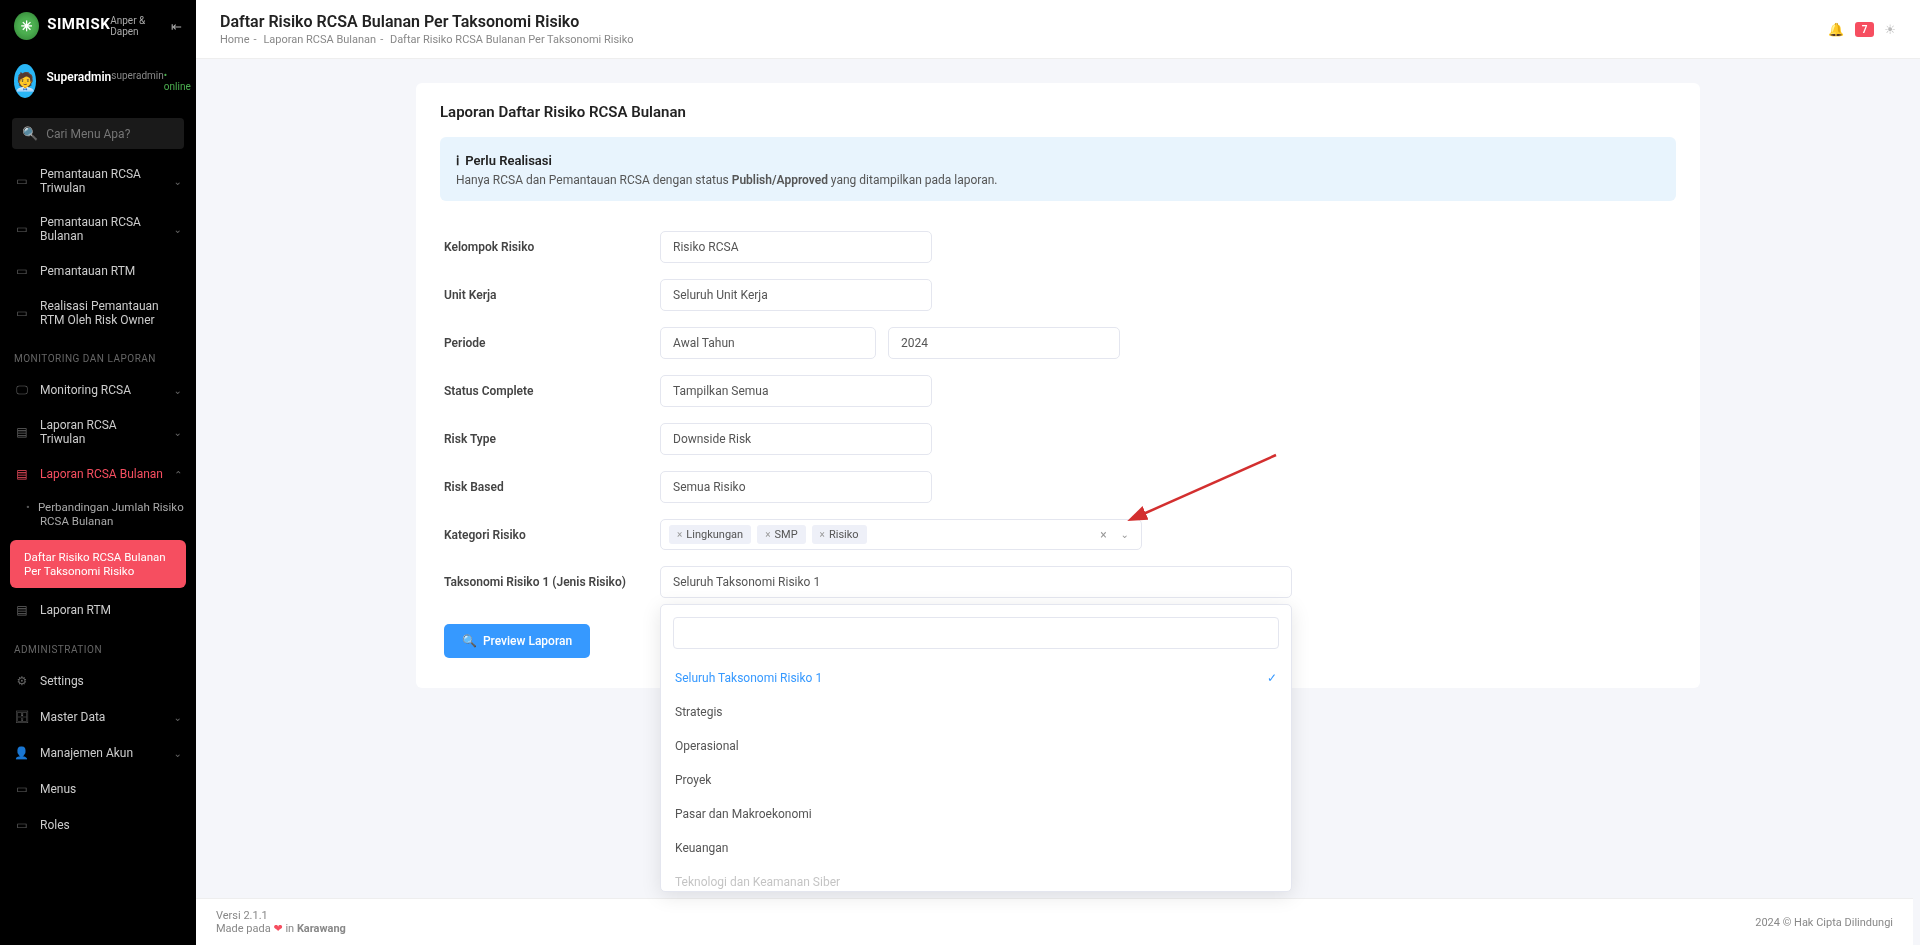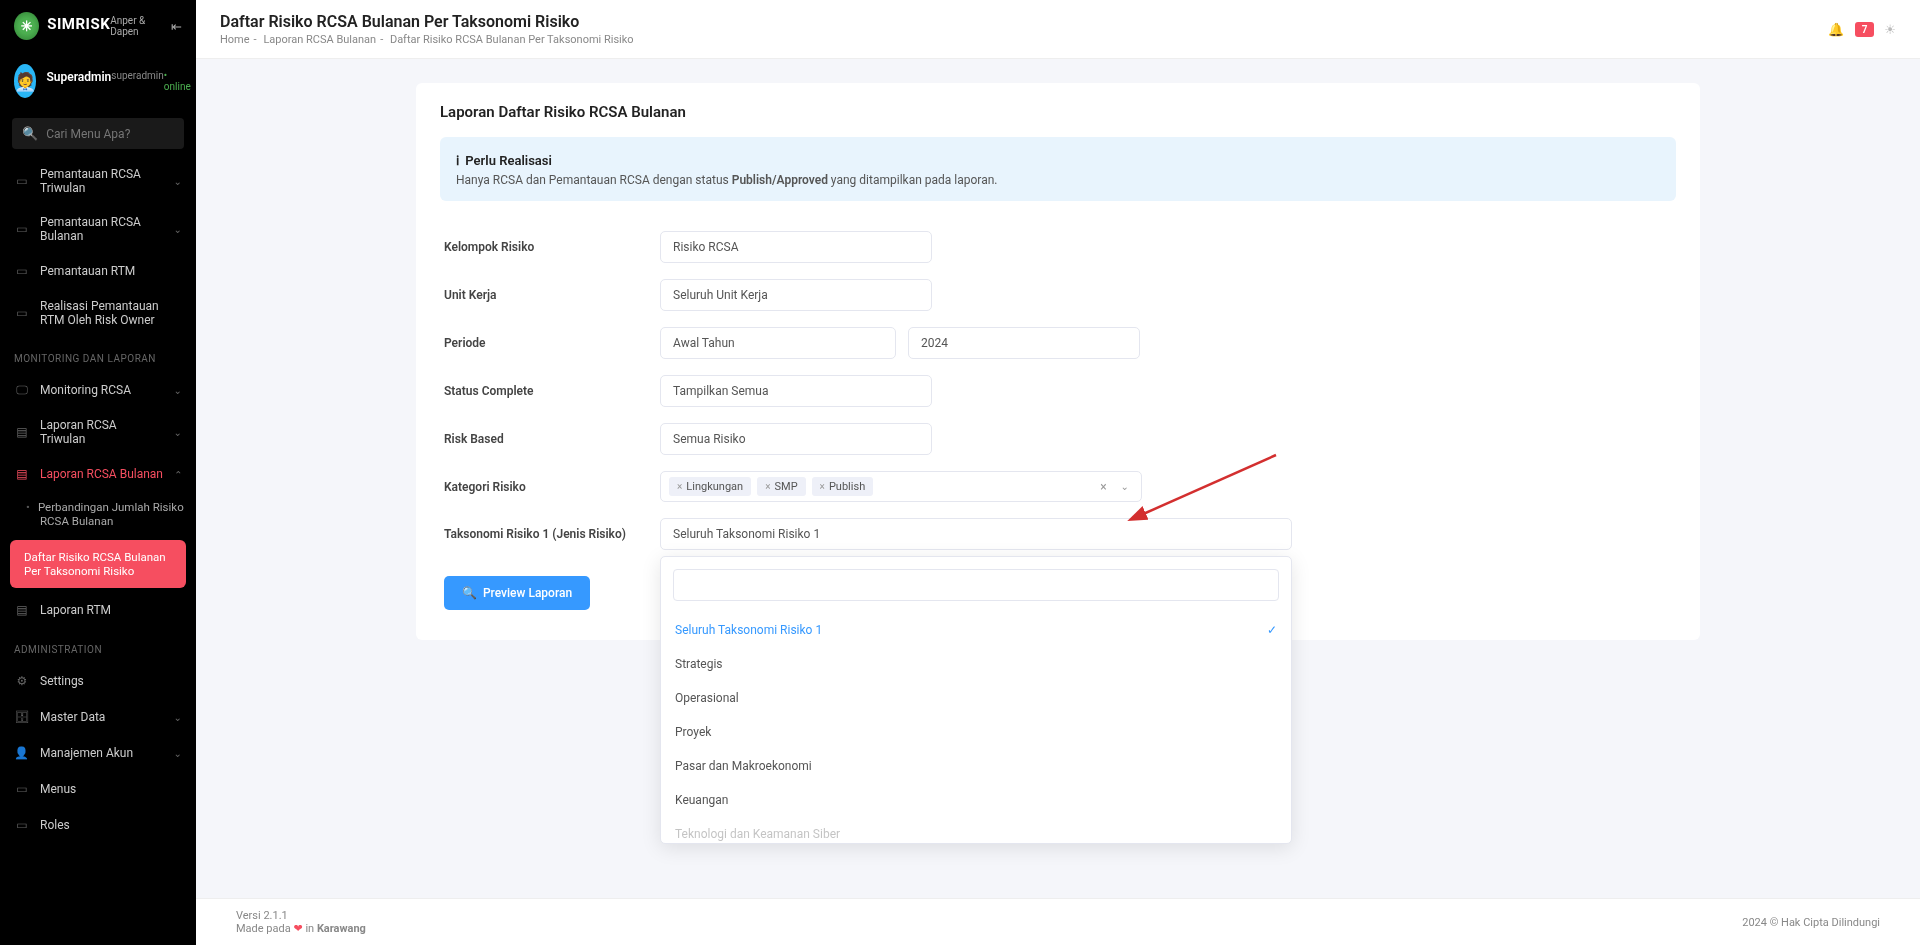--- a/index.html
+++ b/index.html
@@ -45,38 +45,38 @@
 .card-title{font-weight:600;font-size:15px;color:#222;margin-bottom:16px}
 .info-box{background:#e8f4fd;border-radius:6px;padding:14px 16px;margin-bottom:20px}
 .info-title{font-weight:600;font-size:13px;color:#222;display:flex;align-items:center;gap:6px;margin-bottom:4px}
 .info-text{font-size:12px;color:#555}
 .info-text b{font-weight:600}
 .form-row{display:flex;align-items:center;margin-bottom:16px}
 .form-label{width:216px;font-size:12px;font-weight:600;color:#444;flex-shrink:0}
 .form-field{flex:1;max-width:272px}
 .select-box{border:1px solid #e4e6ef;border-radius:5px;padding:8px 12px;font-size:12px;color:#555;background:#fff;cursor:pointer;width:100%}
 .select-row{display:flex;gap:12px}
-.select-row .select-box:first-child{width:236px}
+.select-row .select-box:first-child{width:216px}
 .select-row .select-box:last-child{width:232px}
 .multi-select{border:1px solid #e4e6ef;border-radius:5px;padding:5px 8px;display:flex;align-items:center;gap:6px;flex-wrap:wrap;width:482px;position:relative}
 .tag{background:#eef0f8;border-radius:3px;padding:3px 8px;font-size:11px;color:#555;display:inline-flex;align-items:center;gap:4px}
 .tag .x{color:#999;cursor:pointer;font-size:10px}
 .multi-clear{margin-left:auto;color:#999;cursor:pointer;font-size:12px;padding:0 4px}
 .multi-chev{color:#999;font-size:10px;padding:0 4px}
 .taxo-select{border:1px solid #e4e6ef;border-radius:5px;padding:8px 12px;font-size:12px;color:#555;width:632px;cursor:pointer}
 .btn-primary{background:#3699ff;color:#fff;border:none;border-radius:5px;padding:10px 18px;font-size:12px;font-weight:500;cursor:pointer;display:inline-flex;align-items:center;gap:6px;margin-top:10px}
 .dropdown{position:absolute;background:#fff;border:1px solid #e4e6ef;border-radius:5px;box-shadow:0 4px 20px rgba(0,0,0,.1);width:632px;z-index:100}
 .dropdown-search{padding:12px}
 .dropdown-search input{width:100%;border:1px solid #e4e6ef;border-radius:4px;padding:8px 10px;font-size:12px;outline:none}
 .dropdown-list{max-height:230px;overflow-y:auto}
 .dropdown-item{padding:10px 14px;font-size:12px;color:#555;cursor:pointer;display:flex;align-items:center}
 .dropdown-item.selected{color:#3699ff}
 .dropdown-item .check{margin-left:auto;color:#3699ff}
 .arrow-annotation{position:absolute;pointer-events:none}
-.footer{position:absolute;bottom:0;left:196px;right:0;background:#fff;padding:10px 40px;display:flex;align-items:center;font-size:11px;color:#888;border-top:1px solid #eee}
+.footer{position:absolute;bottom:0;left:196px;right:7px;background:#fff;padding:10px 20px;display:flex;align-items:center;font-size:11px;color:#888;border-top:1px solid #eee}
 .footer-right{margin-left:auto}
 .heart{color:#f64e60}
 </style>
 </head>
 <body>
 
 <div class="sidebar">
   <div class="brand">
     <div class="brand-logo">✳</div>
     <div class="brand-text">
@@ -210,20 +210,26 @@
             <div class="form-label">Periode</div>
             <div class="select-row">
               <div class="select-box">Awal Tahun</div>
               <div class="select-box">2024</div>
             </div>
           </div>
         <div class="form-row">
             <div class="form-label">Status Complete</div>
             <div class="form-field">
               <div class="select-box">Tampilkan Semua</div>
+            </div>
+          </div>
+        <div class="form-row">
+            <div class="form-label">Risk Type</div>
+            <div class="form-field">
+              <div class="select-box">Downside Risk</div>
             </div>
           </div>
         <div class="form-row">
             <div class="form-label">Risk Based</div>
             <div class="form-field">
               <div class="select-box">Semua Risiko</div>
             </div>
           </div>
         <div class="form-row">
             <div class="form-label">Kategori Risiko</div>
@@ -231,21 +237,21 @@
             <span class="tag">
                 <span class="x">×</span>
                 <span>Lingkungan</span>
               </span>
             <span class="tag">
                 <span class="x">×</span>
                 <span>SMP</span>
               </span>
             <span class="tag">
                 <span class="x">×</span>
-                <span>Publish</span>
+                <span>Risiko</span>
               </span>
             <span class="multi-clear">×</span>
             <span class="multi-chev">⌄</span>
           </div>
         </div>
         <div class="form-row" style="position:relative">
             <div class="form-label">Taksonomi Risiko 1 (Jenis Risiko)</div>
           <div class="taxo-select">Seluruh Taksonomi Risiko 1</div>
           <div class="dropdown" style="top:38px;left:216px">
             <div class="dropdown-search"><input style=""></div>

